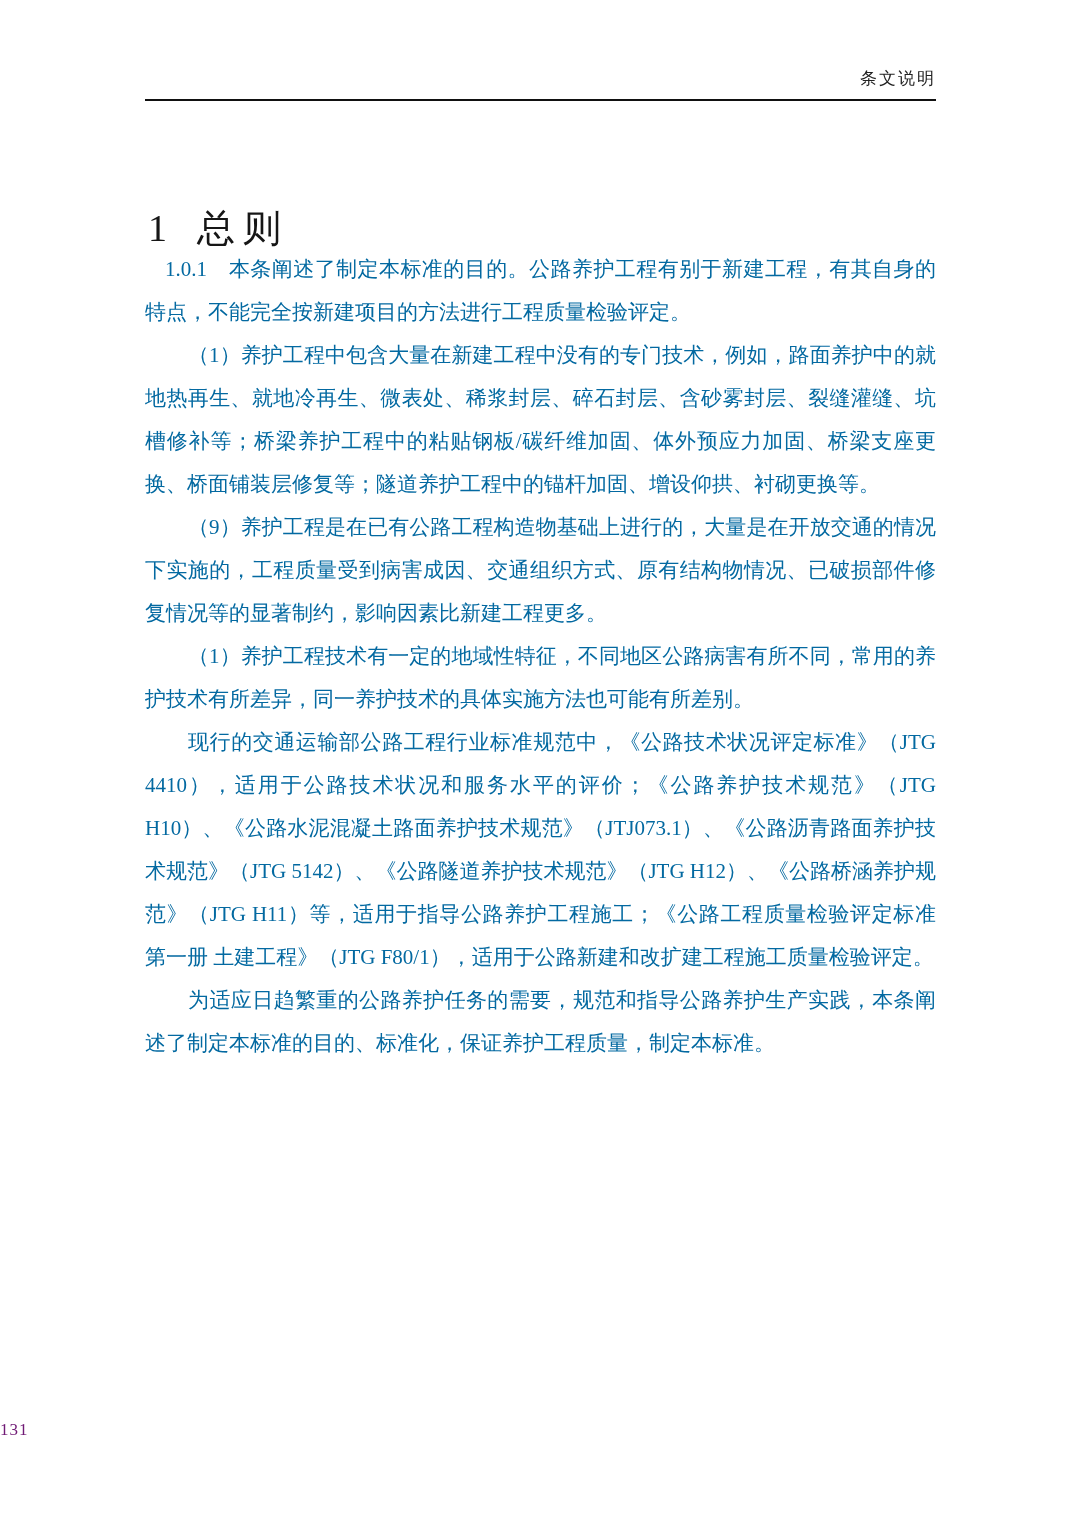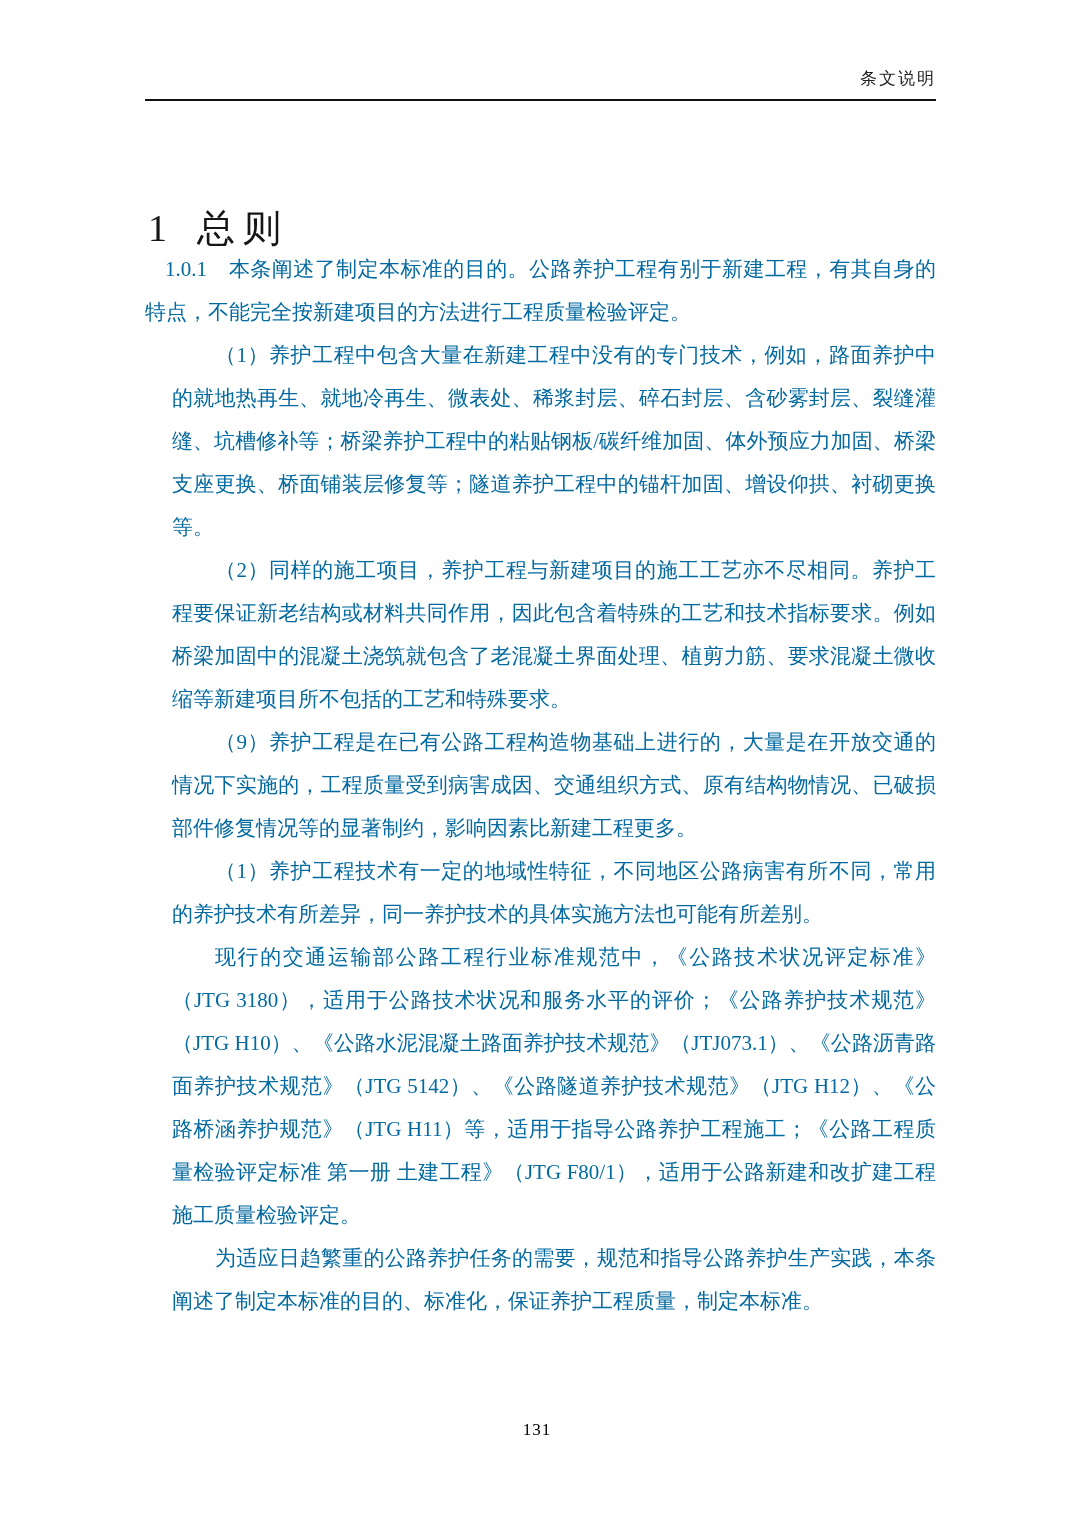--- a/index.html
+++ b/index.html
@@ -60,52 +60,50 @@
     left: 145px;
     width: 791px;
     font-size: 21px;
     line-height: 43px;
     text-align: justify;
     text-justify: inter-ideograph;
     color: #0369a1;
   }
   .content p { margin: 0; padding: 0; }
   .content p.indent-1 { text-indent: 20px; }
-  .content p.indent-2 { text-indent: 43px; margin-left: 27px; }
+  .content p.indent-2 { text-indent: 43px; }
   .content p.gap-before { margin-top: 43px; }
 
   
   .page-number {
     position: absolute;
     top: 1420px;
     left: 0;
     width: 100%;
-    text-align: center;
     font-size: 17px;
     letter-spacing: 1px;
-    color: #000000;
+    color: #701a75;
   }
 </style>
 </head>
 <body>
 
 <div class="page">
 
   <div class="running-head">条文说明</div>
   <div class="head-rule"></div>
 
   <h1 class="chapter-title">
     <span class="num">1</span><span class="txt">总则</span>
   </h1>
 
   <div class="content">
     <p class="indent-1">1.0.1　本条阐述了制定本标准的目的。公路养护工程有别于新建工程，有其自身的特点，不能完全按新建项目的方法进行工程质量检验评定。</p>
     <p class="indent-2">（1）养护工程中包含大量在新建工程中没有的专门技术，例如，路面养护中的就地热再生、就地冷再生、微表处、稀浆封层、碎石封层、含砂雾封层、裂缝灌缝、坑槽修补等；桥梁养护工程中的粘贴钢板/碳纤维加固、体外预应力加固、桥梁支座更换、桥面铺装层修复等；隧道养护工程中的锚杆加固、增设仰拱、衬砌更换等。</p>
-    <p class="indent-2">（2）同样的施工项目，养护工程与新建项目的施工工艺亦不尽相同。养护工程要保证新老结构或材料共同作用，因此包含着特殊的工艺和技术指标要求。例如桥梁加固中的混凝土浇筑就包含了老混凝土界面处理、植剪力筋、要求混凝土微收缩等新建项目所不包括的工艺和特殊要求。</p>
     <p class="indent-2">（9）养护工程是在已有公路工程构造物基础上进行的，大量是在开放交通的情况下实施的，工程质量受到病害成因、交通组织方式、原有结构物情况、已破损部件修复情况等的显著制约，影响因素比新建工程更多。</p>
     <p class="indent-2">（1）养护工程技术有一定的地域性特征，不同地区公路病害有所不同，常用的养护技术有所差异，同一养护技术的具体实施方法也可能有所差别。</p>
-    <p class="indent-2">现行的交通运输部公路工程行业标准规范中，《公路技术状况评定标准》（JTG 3180），适用于公路技术状况和服务水平的评价；《公路养护技术规范》（JTG H10）、《公路水泥混凝土路面养护技术规范》（JTJ073.1）、《公路沥青路面养护技术规范》（JTG 5142）、《公路隧道养护技术规范》（JTG H12）、《公路桥涵养护规范》（JTG H11）等，适用于指导公路养护工程施工；《公路工程质量检验评定标准 第一册 土建工程》（JTG F80/1），适用于公路新建和改扩建工程施工质量检验评定。</p>
+    <p class="indent-2">现行的交通运输部公路工程行业标准规范中，《公路技术状况评定标准》（JTG 4410），适用于公路技术状况和服务水平的评价；《公路养护技术规范》（JTG H10）、《公路水泥混凝土路面养护技术规范》（JTJ073.1）、《公路沥青路面养护技术规范》（JTG 5142）、《公路隧道养护技术规范》（JTG H12）、《公路桥涵养护规范》（JTG H11）等，适用于指导公路养护工程施工；《公路工程质量检验评定标准 第一册 土建工程》（JTG F80/1），适用于公路新建和改扩建工程施工质量检验评定。</p>
     <p class="indent-2">为适应日趋繁重的公路养护任务的需要，规范和指导公路养护生产实践，本条阐述了制定本标准的目的、标准化，保证养护工程质量，制定本标准。</p>
   </div>
 
   <div class="page-number">131</div>
 
 </div>
 
 </body></html>

